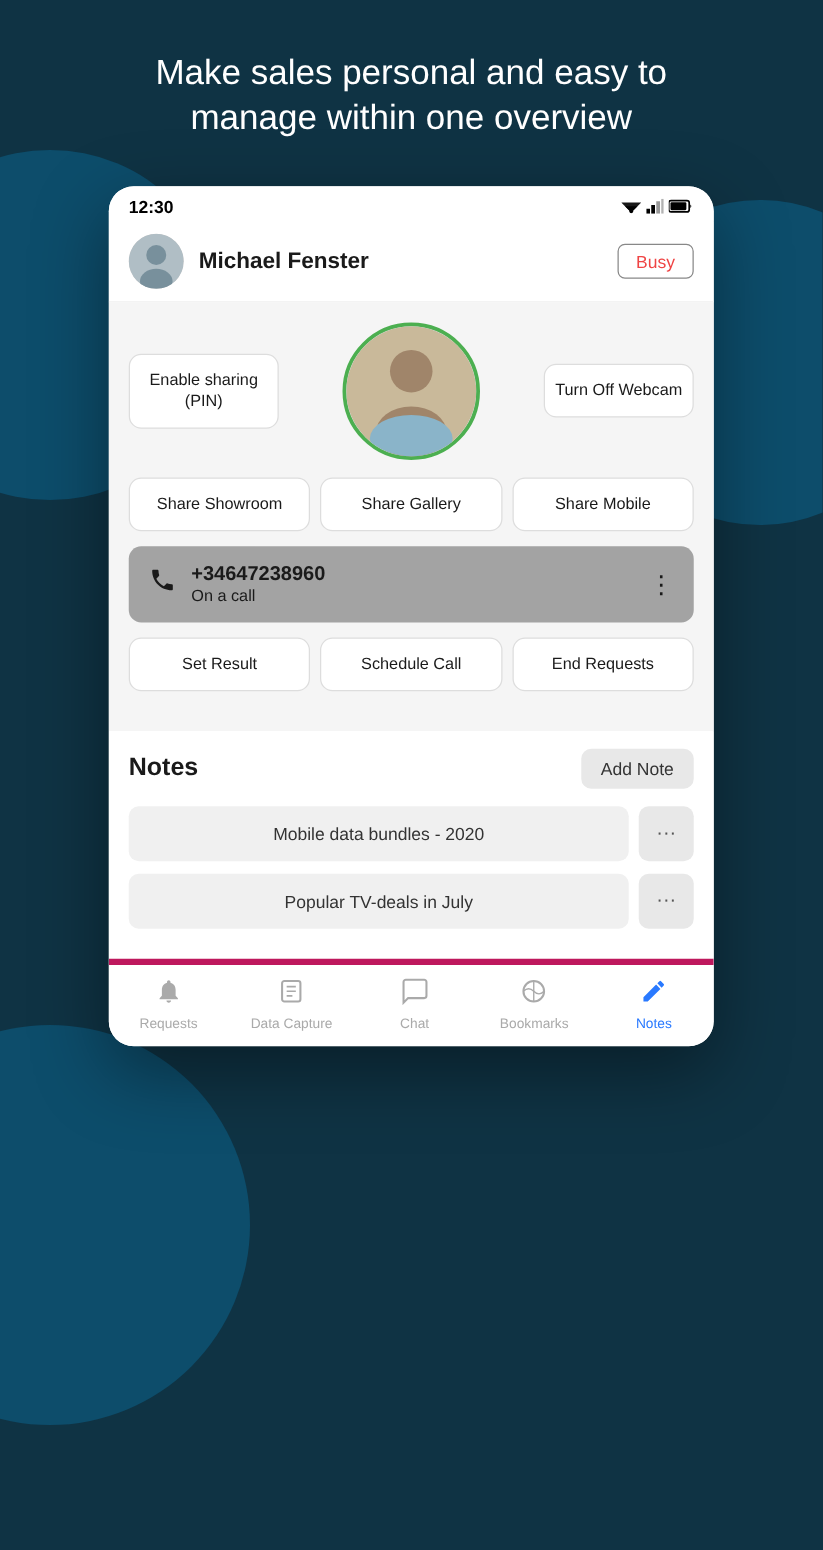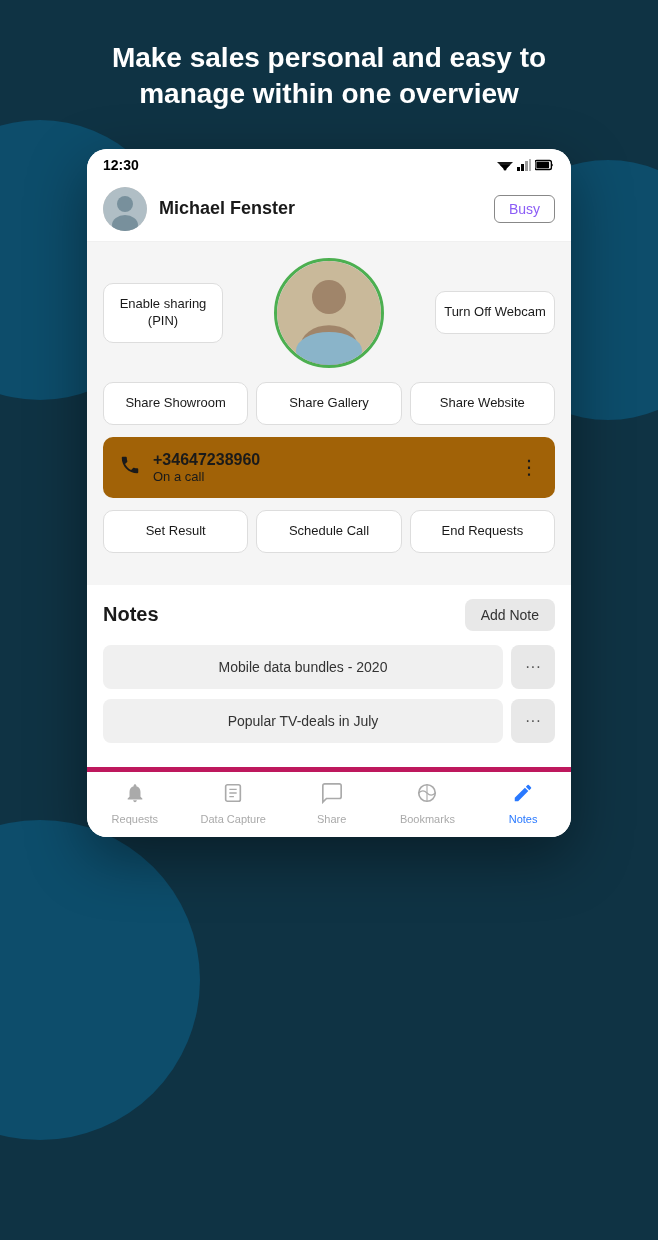--- a/index.html
+++ b/index.html
@@ -49,21 +49,21 @@
       z-index: 1;
       display: flex;
       flex-direction: column;
       align-items: center;
       padding: 40px 20px 0;
     }
 
     .headline {
       color: #ffffff;
       font-size: 28px;
-      font-weight: 700;
+      font-weight: 400;
       text-align: center;
       line-height: 1.3;
       margin-bottom: 36px;
       max-width: 500px;
     }
 
     
     .phone-mockup {
       width: 484px;
       background: #ffffff;
@@ -129,21 +129,21 @@
       font-size: 18px;
       font-weight: 600;
       color: #1a1a1a;
       flex: 1;
     }
     .busy-badge {
       border: 1.5px solid #888;
       border-radius: 6px;
       padding: 5px 14px;
       font-size: 14px;
-      color: #8b5cf6;
+      color: #ef4444;
       background: #fff;
     }
 
     
     .action-area {
       background: #f5f5f5;
       padding: 16px;
     }
 
     
@@ -185,21 +185,21 @@
       gap: 8px;
       margin-bottom: 12px;
     }
     .second-row .action-btn {
       flex: 1;
       width: auto;
     }
 
     
     .call-banner {
-      background: #a16207;
+      background: #a3a3a3;
       border-radius: 10px;
       padding: 14px 16px;
       display: flex;
       align-items: center;
       justify-content: space-between;
       margin-bottom: 12px;
     }
     .call-info {
       display: flex;
       align-items: center;
@@ -383,21 +383,21 @@
 
             <ellipse cx="55" cy="95" rx="35" ry="20" fill="#8ab4c9"></ellipse>
           </svg>
         </div>
         <button class="action-btn">Turn Off Webcam</button>
       </div>
 
       <div class="second-row">
         <button class="action-btn">Share Showroom</button>
         <button class="action-btn">Share Gallery</button>
-        <button class="action-btn">Share Website</button>
+        <button class="action-btn">Share Mobile</button>
       </div>
 
       <div class="call-banner">
         <div class="call-info">
           <span class="call-icon">
             <svg width="22" height="22" viewBox="0 0 24 24" fill="none">
               <path d="M6.6 10.8c1.4 2.8 3.8 5.1 6.6 6.6l2.2-2.2c.3-.3.7-.4 1-.2 1.1.4 2.3.6 3.6.6.6 0 1 .4 1 1V20c0 .6-.4 1-1 1C10.6 21 3 13.4 3 4c0-.6.4-1 1-1h3.5c.6 0 1 .4 1 1 0 1.3.2 2.5.6 3.6.1.3 0 .7-.2 1L6.6 10.8z" fill="#1a1a1a"></path>
             </svg>
           </span>
           <div>
@@ -455,21 +455,21 @@
         </span>
         <span class="nav-label">Data Capture</span>
       </div>
 
       <div class="nav-item">
         <span class="nav-icon">
           <svg width="22" height="22" viewBox="0 0 24 24" fill="none">
             <path d="M20 2H4c-1.1 0-2 .9-2 2v18l4-4h14c1.1 0 2-.9 2-2V4c0-1.1-.9-2-2-2z" stroke="#aaa" stroke-width="1.8" fill="none"></path>
           </svg>
         </span>
-        <span class="nav-label">Share</span>
+        <span class="nav-label">Chat</span>
       </div>
 
       <div class="nav-item">
         <span class="nav-icon">
           <svg width="22" height="22" viewBox="0 0 24 24" fill="none">
             <circle cx="12" cy="12" r="9" stroke="#aaa" stroke-width="1.8"></circle>
             <line x1="12" y1="3" x2="12" y2="21" stroke="#aaa" stroke-width="1.2"></line>
             <path d="M3 12c3-3 6-3 9 0s6 3 9 0" stroke="#aaa" stroke-width="1.2" fill="none"></path>
           </svg>
         </span>

